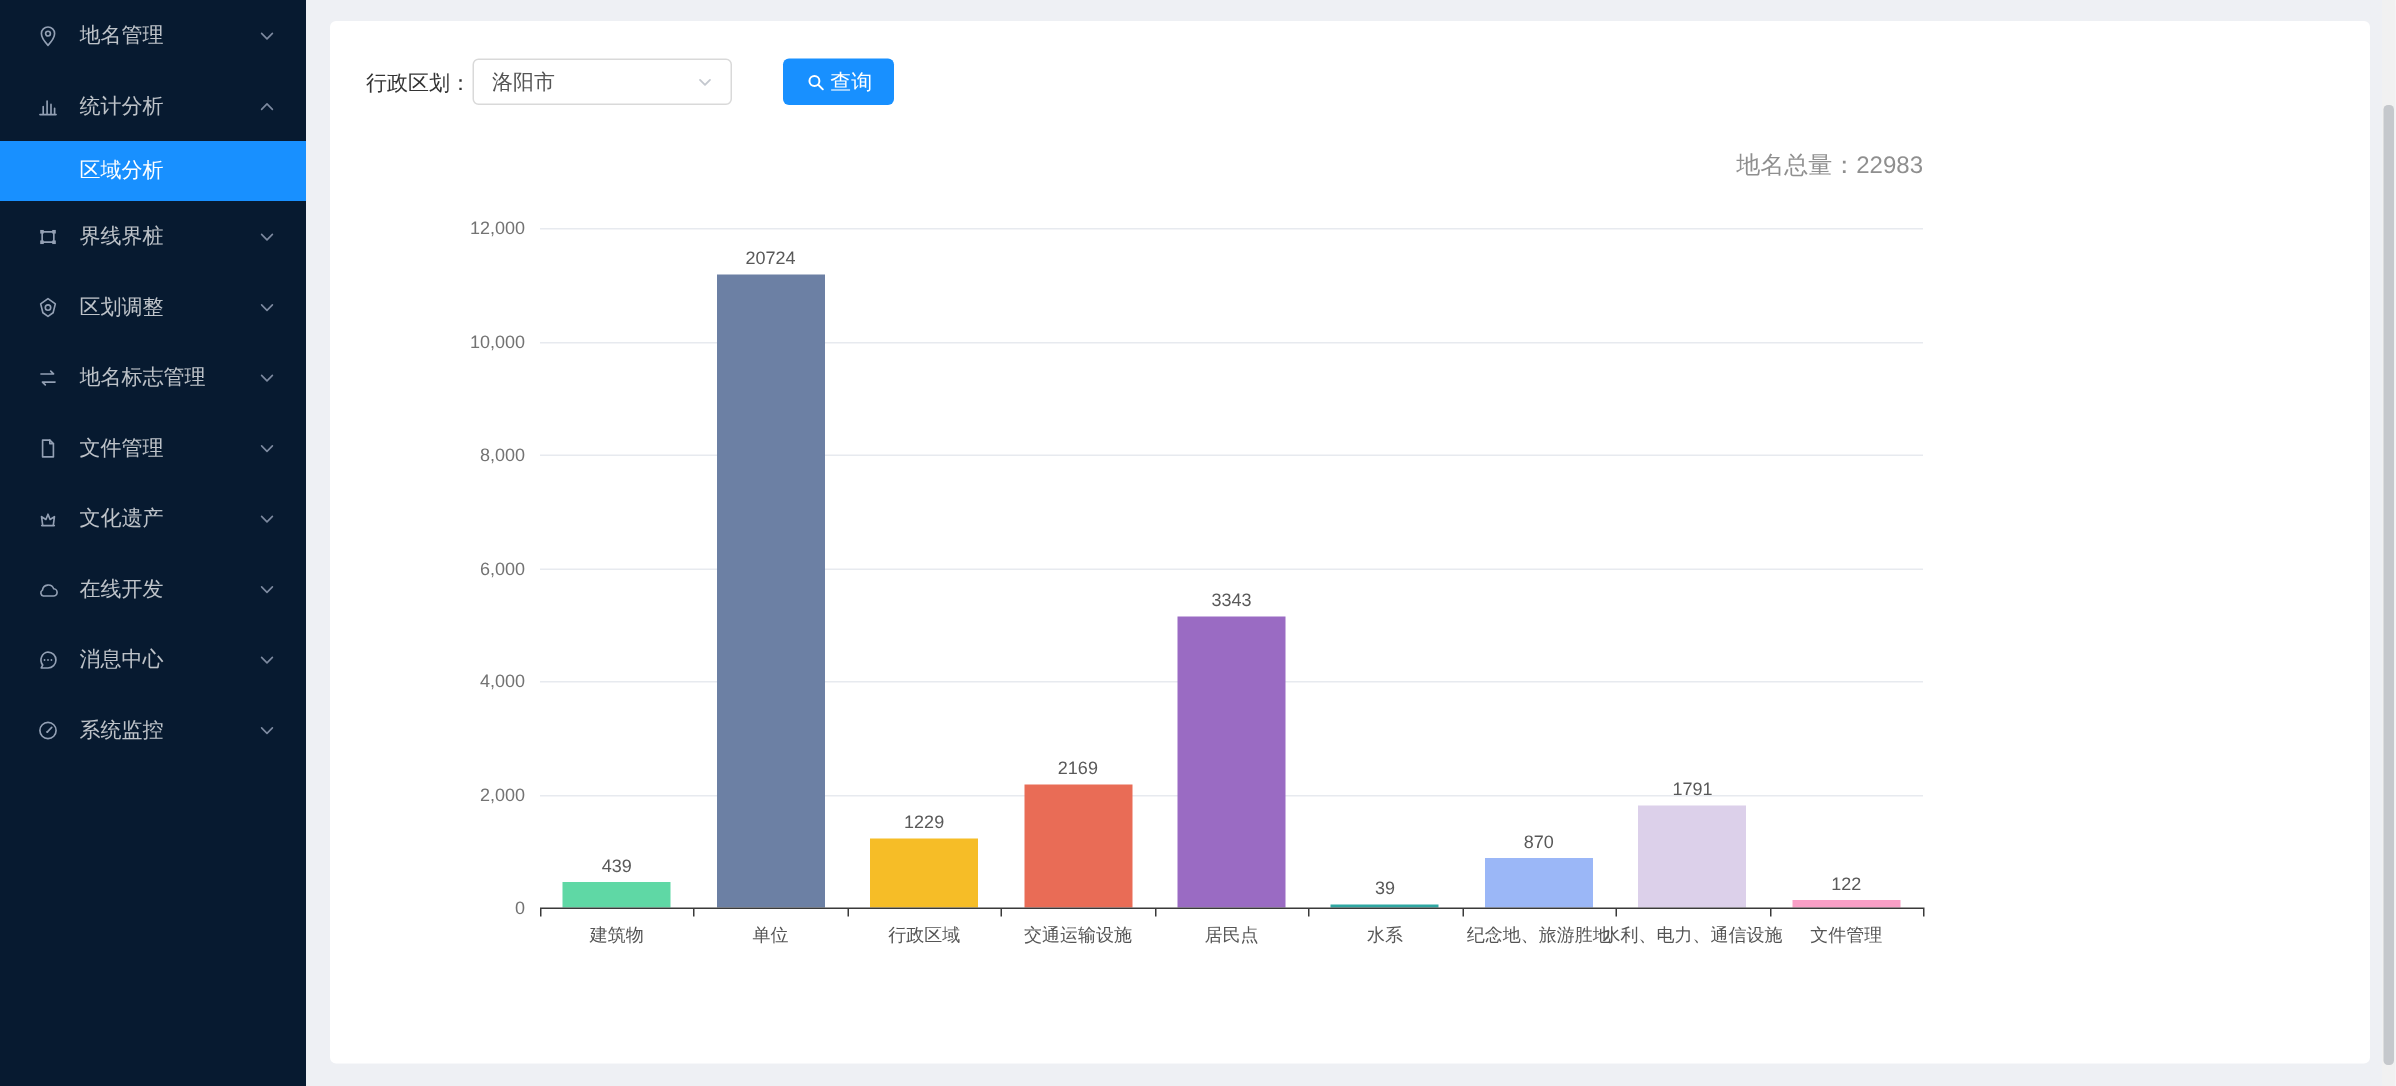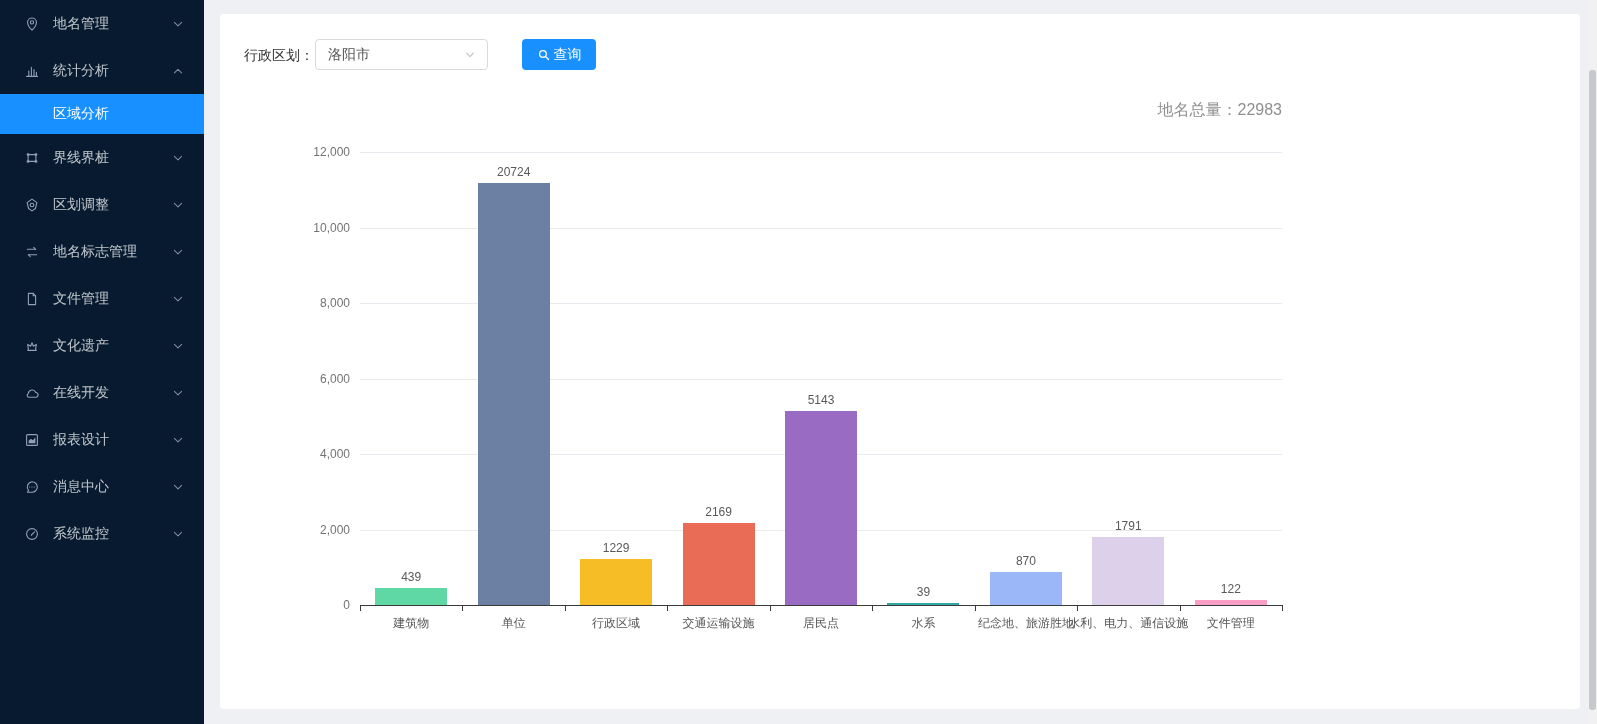--- a/index.html
+++ b/index.html
@@ -156,34 +156,20 @@
           </svg>
         </span>
       </div>
       <div class="side-item">
         <span class="mi">
           <svg viewBox="0 0 16 16" fill="none" stroke="currentColor" stroke-width="1.1" stroke-linecap="round" stroke-linejoin="round">
             <path d="M4.9 12.3h6.6a2.4 2.4 0 0 0 .3-4.8 3.9 3.9 0 0 0-7.5.9 2.1 2.1 0 0 0 .6 3.9Z"></path>
           </svg>
         </span>
         <span class="lbl">在线开发</span>
-        <span class="chev">
-          <svg viewBox="0 0 16 16" fill="none" stroke="currentColor" stroke-width="1.1" stroke-linecap="round" stroke-linejoin="round">
-            <path d="M4.4 6.3 8 9.9l3.6-3.6"></path>
-          </svg>
-        </span>
-      </div>
-      <div class="side-item">
-        <span class="mi">
-          <svg viewBox="0 0 16 16" fill="none" stroke="currentColor" stroke-width="1.1" stroke-linecap="round" stroke-linejoin="round">
-            <rect x="2.6" y="2.6" width="10.8" height="10.8" rx="1"></rect>
-            <path d="M4.6 11.2V8.8l2.3-2 1.9 1.5 2.6-2.9v5.8Z" fill="currentColor" stroke="none"></path>
-          </svg>
-        </span>
-        <span class="lbl">报表设计</span>
         <span class="chev">
           <svg viewBox="0 0 16 16" fill="none" stroke="currentColor" stroke-width="1.1" stroke-linecap="round" stroke-linejoin="round">
             <path d="M4.4 6.3 8 9.9l3.6-3.6"></path>
           </svg>
         </span>
       </div>
       <div class="side-item">
         <span class="mi">
           <svg viewBox="0 0 16 16" fill="none" stroke="currentColor" stroke-width="1.1" stroke-linecap="round" stroke-linejoin="round">
             <path d="M8 2.7a5.3 5.3 0 0 1 0 10.6H3.5l1-2A5.3 5.3 0 0 1 8 2.7Z"></path>
@@ -262,21 +248,21 @@
           <div class="bar" style="left:257.7px;top:168.9px;width:72px;height:422.1px;background:#6C80A4"></div>
           <div class="bar-value" style="left:238.7px;top:150.9px">20724</div>
           <div class="x-label" style="left:213.7px">单位</div>
           <div class="bar" style="left:360.1px;top:544.6px;width:72px;height:46.4px;background:#F6BD27"></div>
           <div class="bar-value" style="left:341.1px;top:526.6px">1229</div>
           <div class="x-label" style="left:316.1px">行政区域</div>
           <div class="bar" style="left:462.6px;top:509.1px;width:72px;height:81.9px;background:#E96C56"></div>
           <div class="bar-value" style="left:443.6px;top:491.1px">2169</div>
           <div class="x-label" style="left:418.6px">交通运输设施</div>
           <div class="bar" style="left:565.0px;top:396.9px;width:72px;height:194.1px;background:#9A6BC3"></div>
-          <div class="bar-value" style="left:546.0px;top:378.9px">5143</div>
+          <div class="bar-value" style="left:546.0px;top:378.9px">3343</div>
           <div class="x-label" style="left:521.0px">居民点</div>
           <div class="bar" style="left:667.4px;top:589.0px;width:72px;height:2.0px;background:#30A8A3"></div>
           <div class="bar-value" style="left:648.4px;top:571.0px">39</div>
           <div class="x-label" style="left:623.4px">水系</div>
           <div class="bar" style="left:769.9px;top:558.2px;width:72px;height:32.8px;background:#9BB7F7"></div>
           <div class="bar-value" style="left:750.9px;top:540.2px">870</div>
           <div class="x-label" style="left:725.9px">纪念地、旅游胜地</div>
           <div class="bar" style="left:872.3px;top:523.4px;width:72px;height:67.6px;background:#DCD0EA"></div>
           <div class="bar-value" style="left:853.3px;top:505.4px">1791</div>
           <div class="x-label" style="left:828.3px">水利、电力、通信设施</div>

